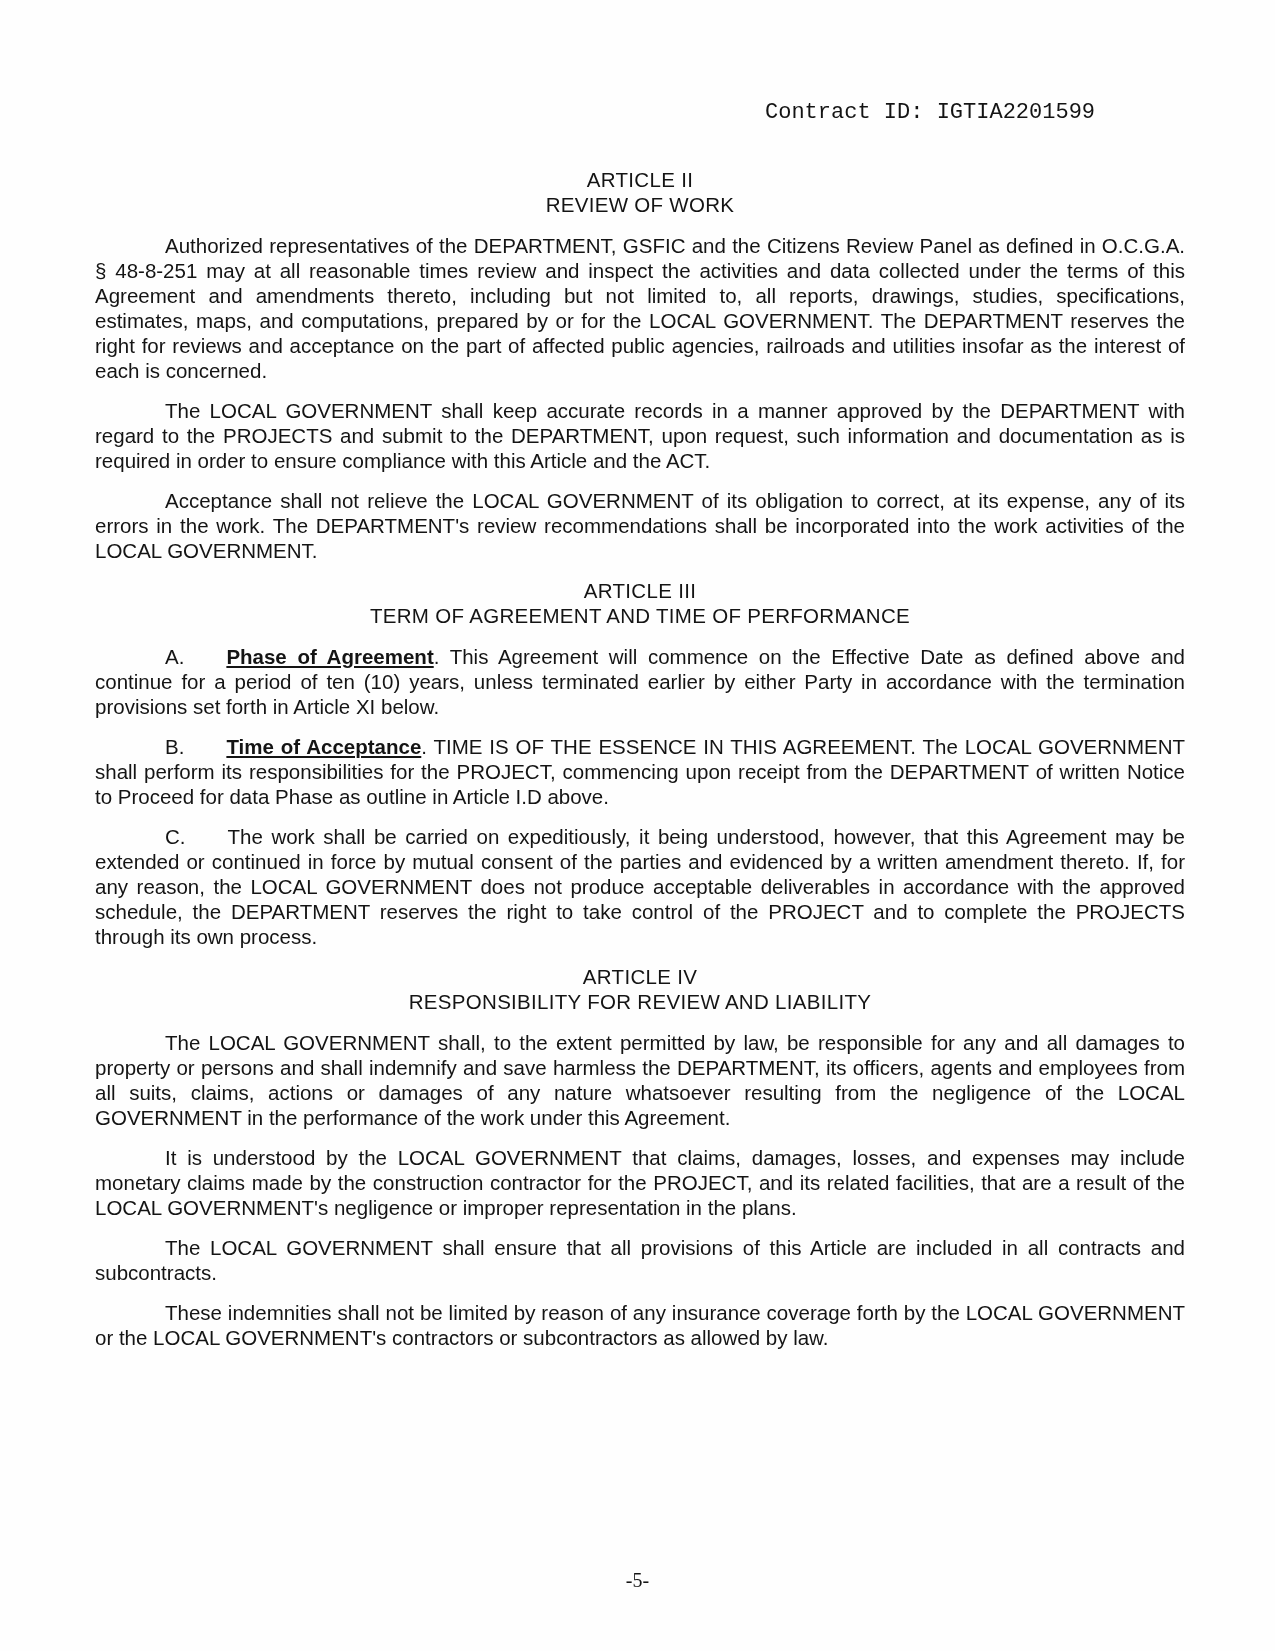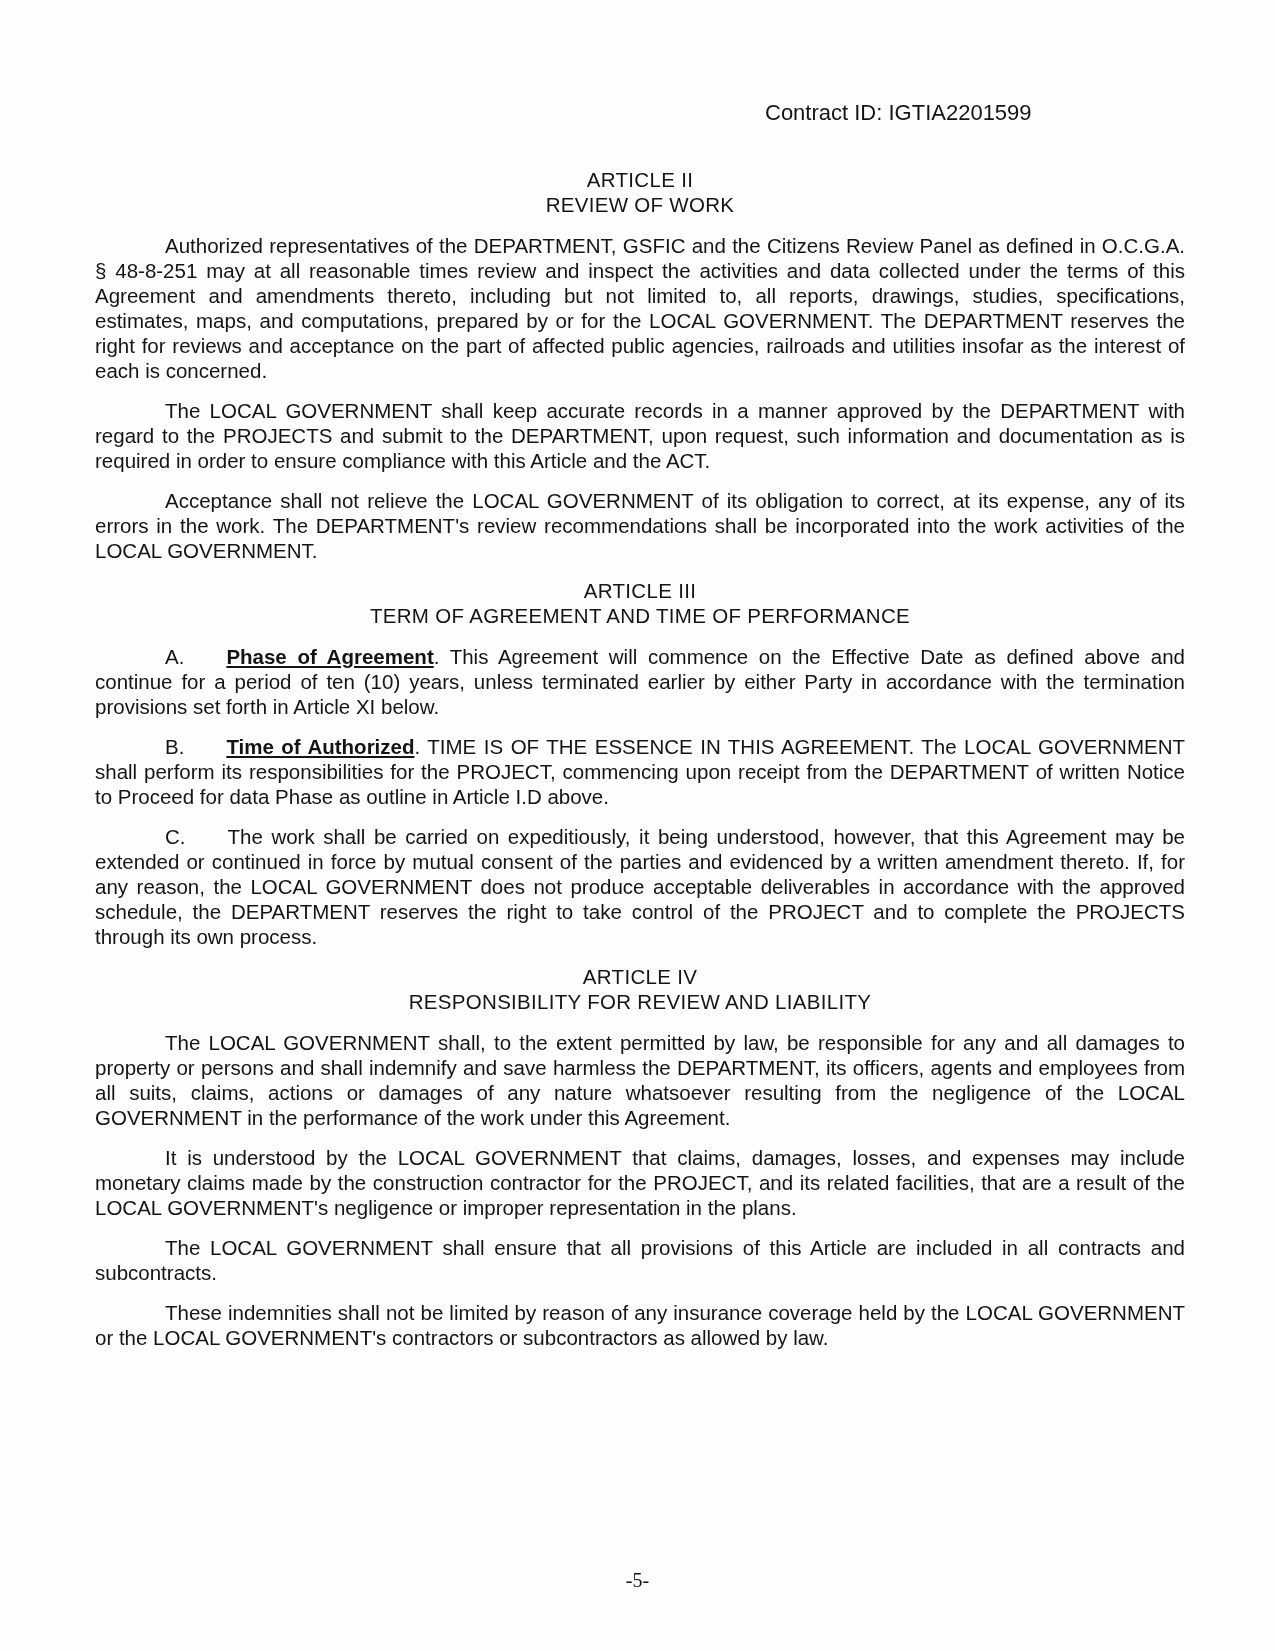--- a/index.html
+++ b/index.html
@@ -15,21 +15,21 @@
     background: #fefefe;
     box-sizing: border-box;
     padding: 100px 90px 0 95px;
     color: #141414;
     font-family: "Liberation Sans", "DejaVu Sans", sans-serif;
     font-size: 20.5px;
     line-height: 25px;
     overflow: hidden;
   }
   .contract-id {
-    font-family: Liberation Sans, sans-serif;
+    font-family: Liberation Mono, monospace;
     font-size: 22px;
     padding-left: 670px;
     margin: 0 0 42px 0;
     white-space: nowrap;
   }
   .article-heading {
     text-align: center;
     font-weight: normal;
     margin: 4px 0 16px 0;
   }
@@ -91,21 +91,21 @@
   <div class="article-heading">
     <span class="art-num">ARTICLE III</span>
     <span class="art-title">TERM OF AGREEMENT AND TIME OF PERFORMANCE</span>
   </div>
 
   <p class="para">
     <span class="plabel">A.</span><span class="tabgap"></span><span class="leadin">Phase of Agreement</span><span>.  This Agreement will commence on the Effective Date as defined above and continue for a period of ten (10) years, unless terminated earlier by either Party in accordance with the termination provisions set forth in Article XI below.</span>
   </p>
 
   <p class="para">
-    <span class="plabel">B.</span><span class="tabgap"></span><span class="leadin">Time of Authorized</span><span>. TIME IS OF THE ESSENCE IN THIS AGREEMENT.  The LOCAL GOVERNMENT shall perform its responsibilities for the PROJECT, commencing upon receipt from the DEPARTMENT of written Notice to Proceed for data Phase as outline in Article I.D above.</span>
+    <span class="plabel">B.</span><span class="tabgap"></span><span class="leadin">Time of Acceptance</span><span>. TIME IS OF THE ESSENCE IN THIS AGREEMENT.  The LOCAL GOVERNMENT shall perform its responsibilities for the PROJECT, commencing upon receipt from the DEPARTMENT of written Notice to Proceed for data Phase as outline in Article I.D above.</span>
   </p>
 
   <p class="para">
     <span class="plabel">C.</span><span class="tabgap"></span><span>The work shall be carried on expeditiously, it being understood, however, that this Agreement may be extended or continued in force by mutual consent of the parties and evidenced by a written amendment thereto.  If, for any reason, the LOCAL GOVERNMENT does not produce acceptable deliverables in accordance with the approved schedule, the DEPARTMENT reserves the right to take control of the PROJECT and to complete the PROJECTS through its own process.</span>
   </p>
 
   <div class="article-heading">
     <span class="art-num">ARTICLE IV</span>
     <span class="art-title">RESPONSIBILITY FOR REVIEW AND LIABILITY</span>
   </div>
@@ -116,18 +116,18 @@
 
   <p class="para">
     <span>It is understood by the LOCAL GOVERNMENT that claims, damages, losses, and expenses may include monetary claims made by the construction contractor for the PROJECT, and its related facilities, that are a result of the LOCAL GOVERNMENT's negligence or improper representation in the plans.</span>
   </p>
 
   <p class="para">
     <span>The LOCAL GOVERNMENT shall ensure that all provisions of this Article are included in all contracts and subcontracts.</span>
   </p>
 
   <p class="para">
-    <span>These indemnities shall not be limited by reason of any insurance coverage held by the LOCAL GOVERNMENT or the LOCAL GOVERNMENT's contractors or subcontractors as allowed by law.</span>
+    <span>These indemnities shall not be limited by reason of any insurance coverage forth by the LOCAL GOVERNMENT or the LOCAL GOVERNMENT's contractors or subcontractors as allowed by law.</span>
   </p>
 
   <div class="page-number">-5-</div>
 
 </div>
 
 </body></html>

